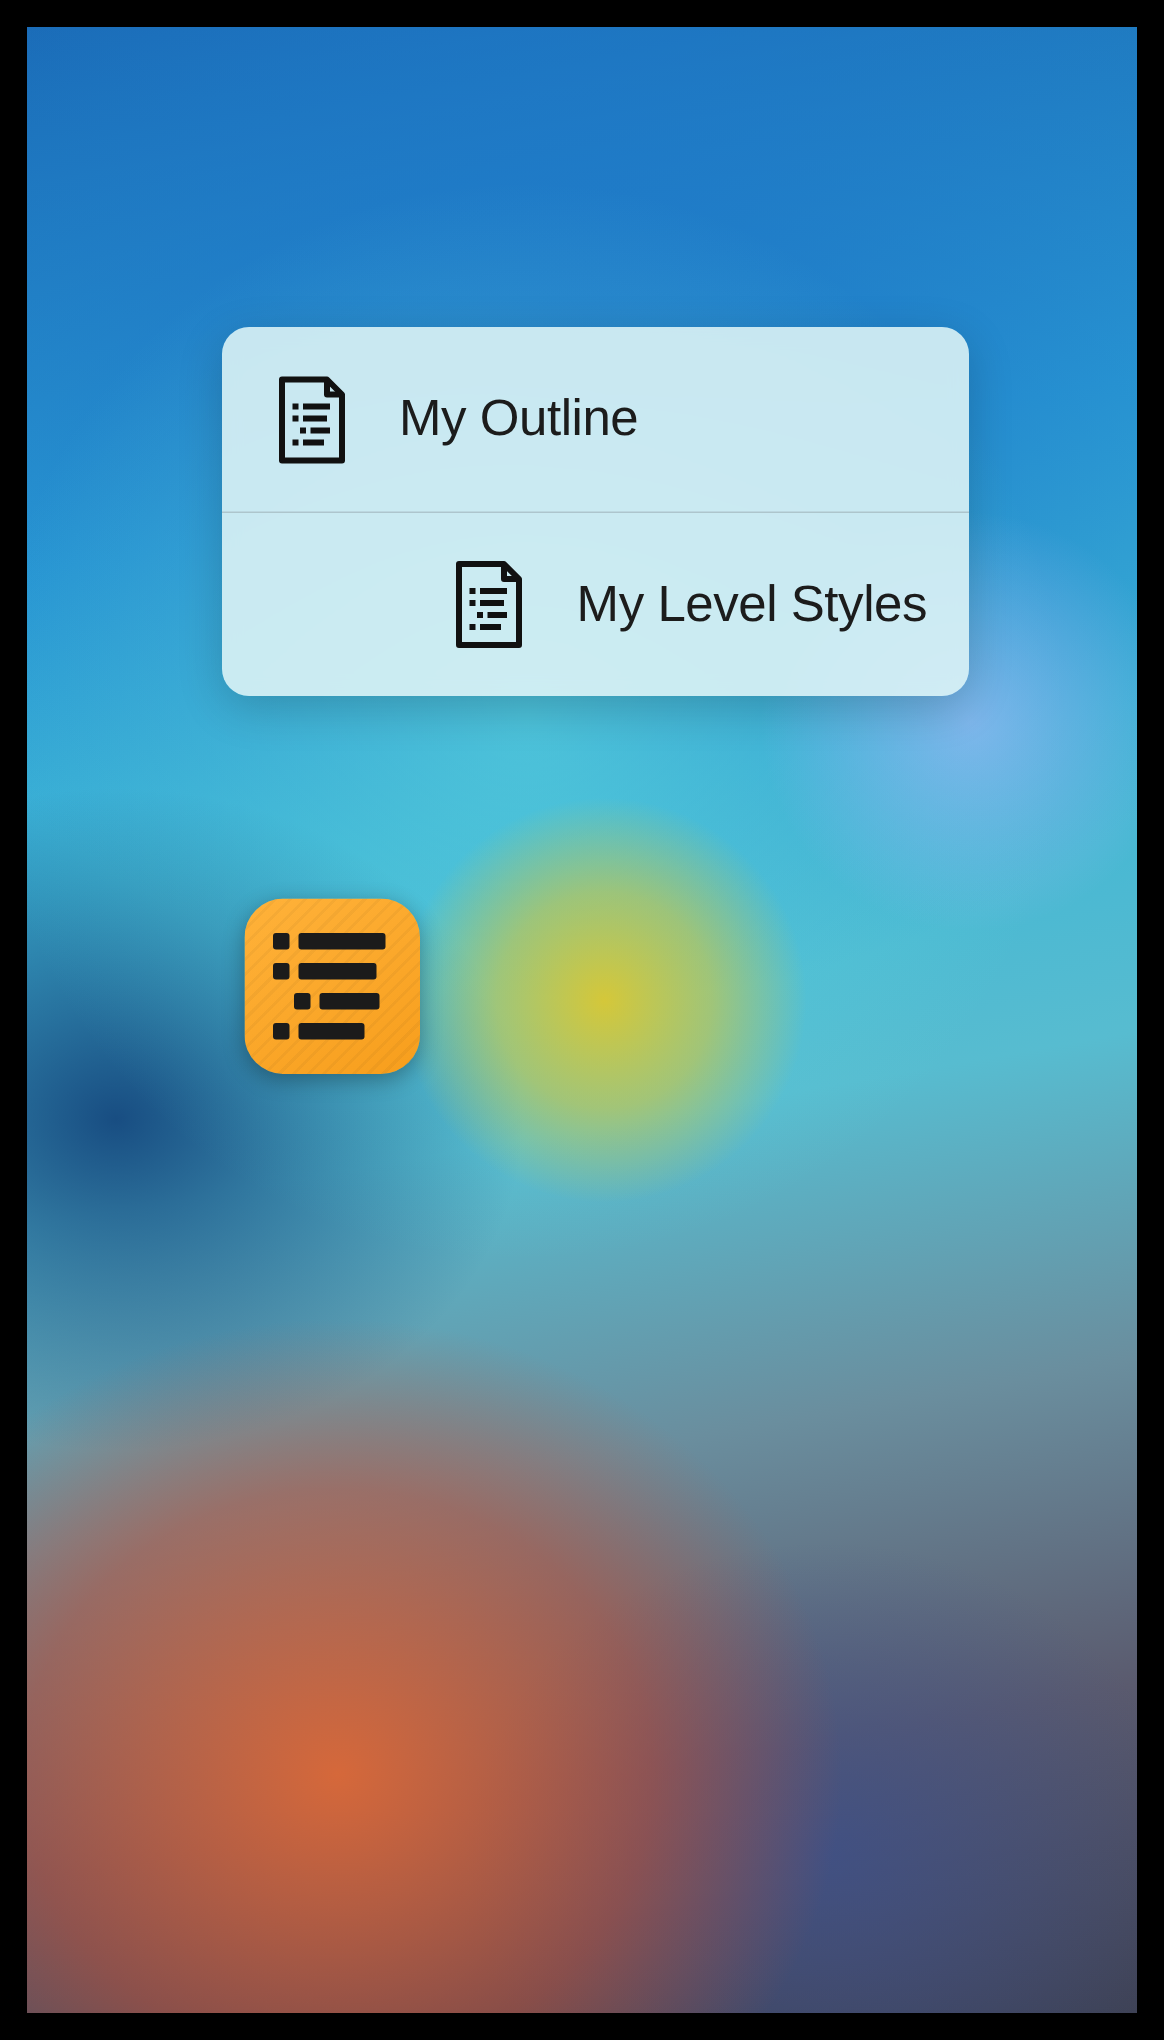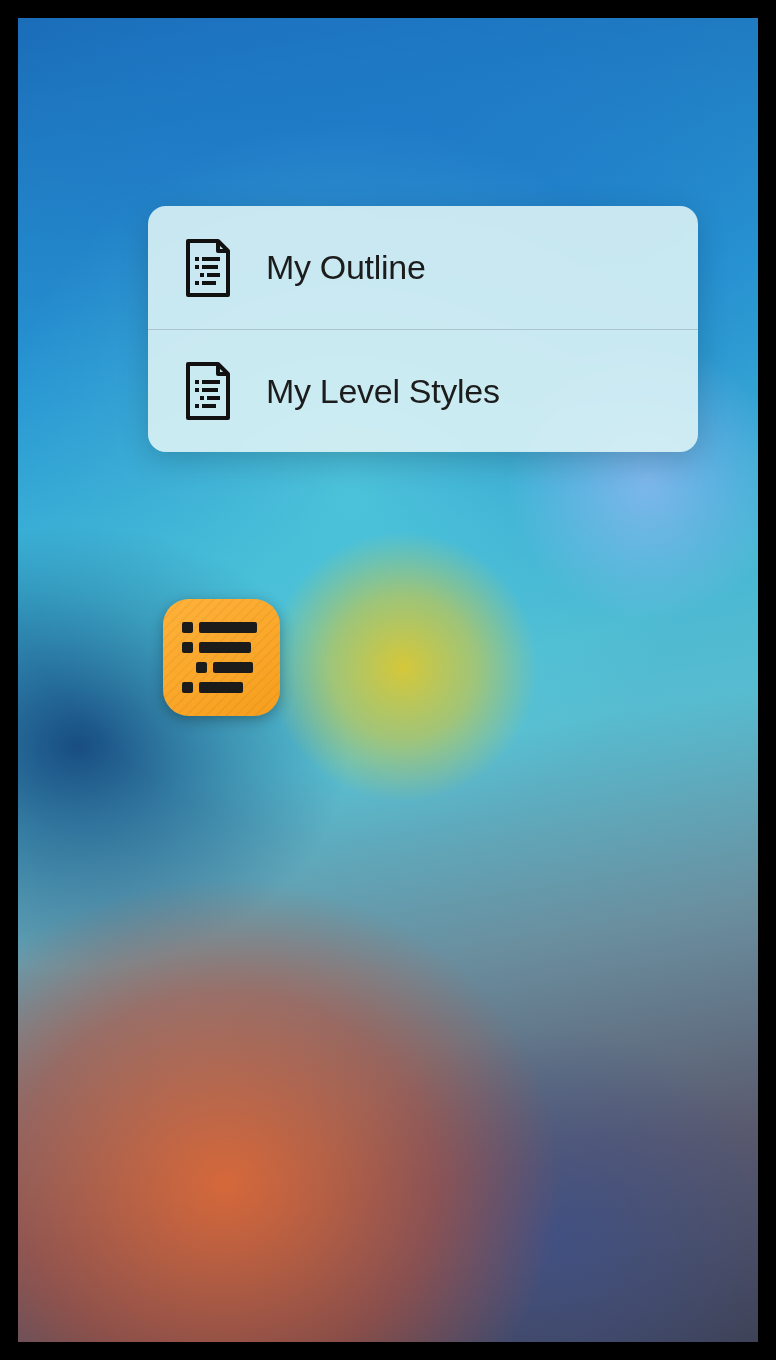--- a/index.html
+++ b/index.html
@@ -32,39 +32,40 @@
         radial-gradient(circle 480px at 45% 35%, rgba(100, 225, 225, 0.55) 0%, transparent 75%),
         radial-gradient(ellipse 320px 260px at 8% 55%, rgba(10, 50, 110, 0.8) 0%, transparent 85%),
         radial-gradient(ellipse 600px 500px at 50% 15%, rgba(30, 120, 200, 0.9) 0%, transparent 90%),
         linear-gradient(170deg, #1a6ab5 0%, #2a9cd5 25%, #3eb5d5 40%, #57bcd0 55%, #6a8e9e 70%, #5a5a6e 85%, #3e4256 100%);
       filter: blur(0.3px);
     }
     
     .quick-action-menu {
       position: absolute;
       left: 130px;
-      top: 188px;
-      width: 550px;
+      top: 200px;
+      width: 498px;
       background: rgba(218, 242, 245, 0.9);
       border-radius: 18px;
       overflow: hidden;
       box-shadow: 0 8px 30px rgba(0, 0, 0, 0.18);
       backdrop-filter: blur(6px);
     }
     
     .menu-item {
       display: flex;
       align-items: center;
       height: 123px;
       padding: 0 28px;
       cursor: pointer;
     }
     
     .menu-item + .menu-item {
       border-top: 1px solid rgba(120, 130, 135, 0.35);
+      justify-content: flex-end;
     }
     
     .menu-icon {
       width: 64px;
       display: flex;
       justify-content: center;
       margin-right: 26px;
     }
     
     .menu-label {

